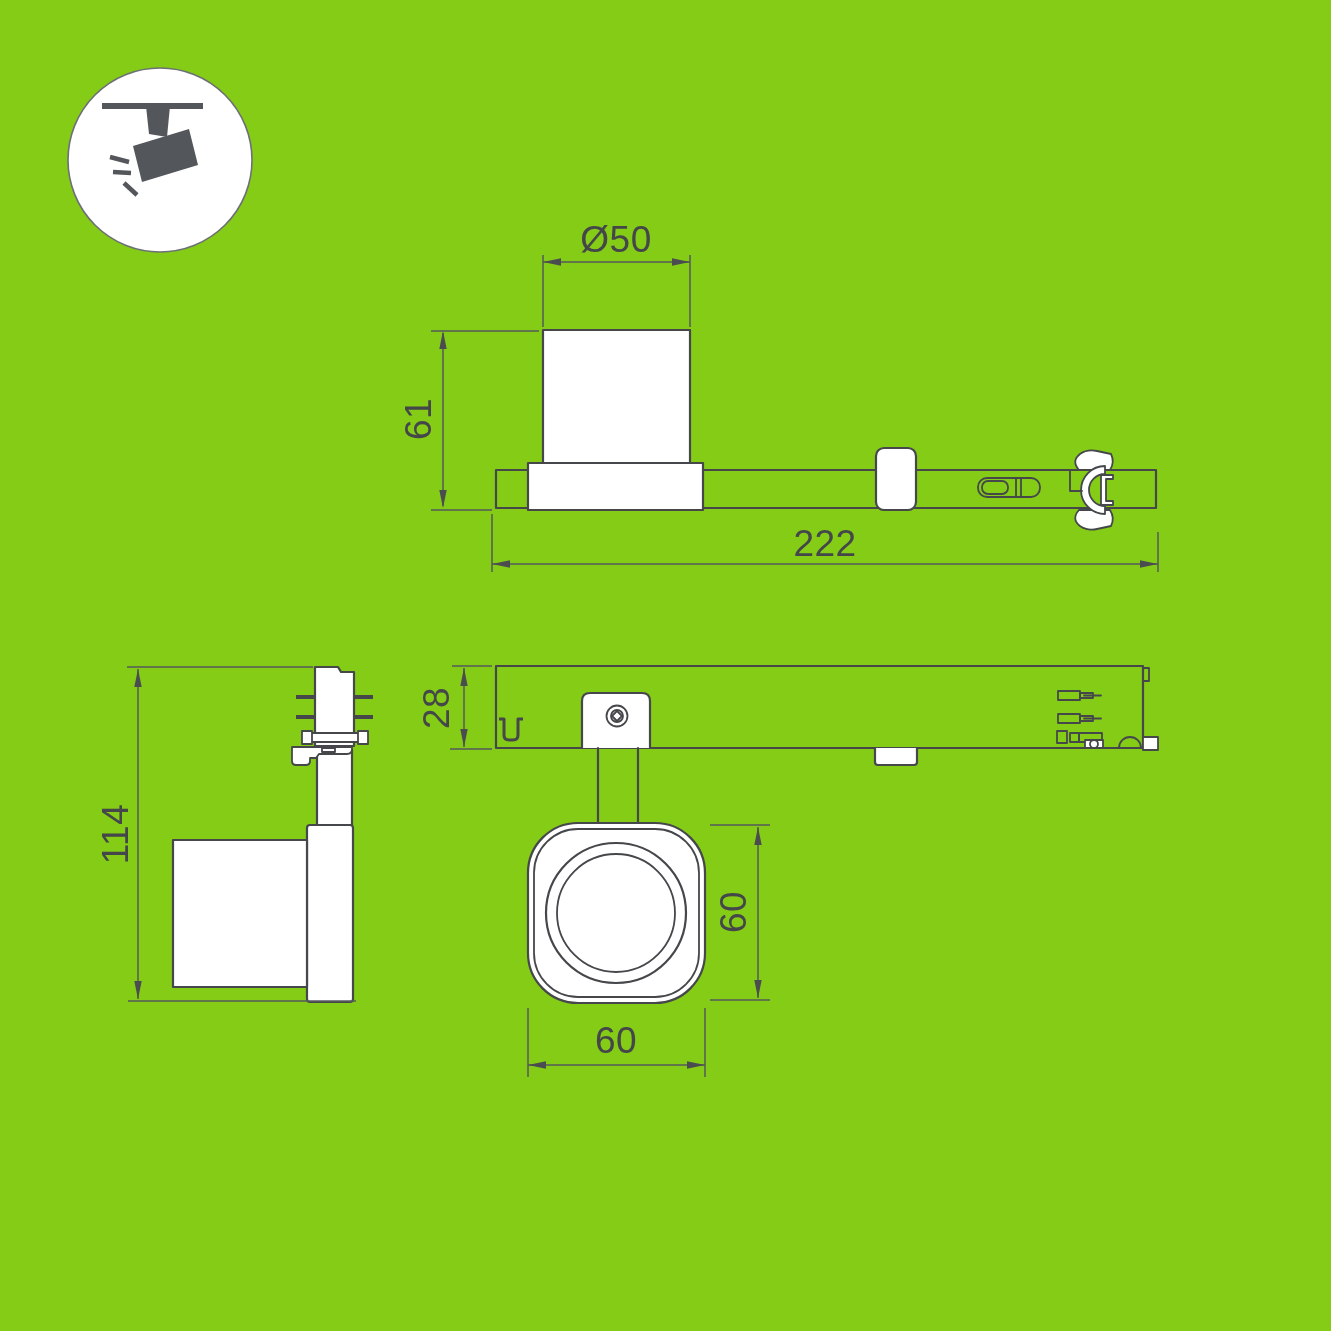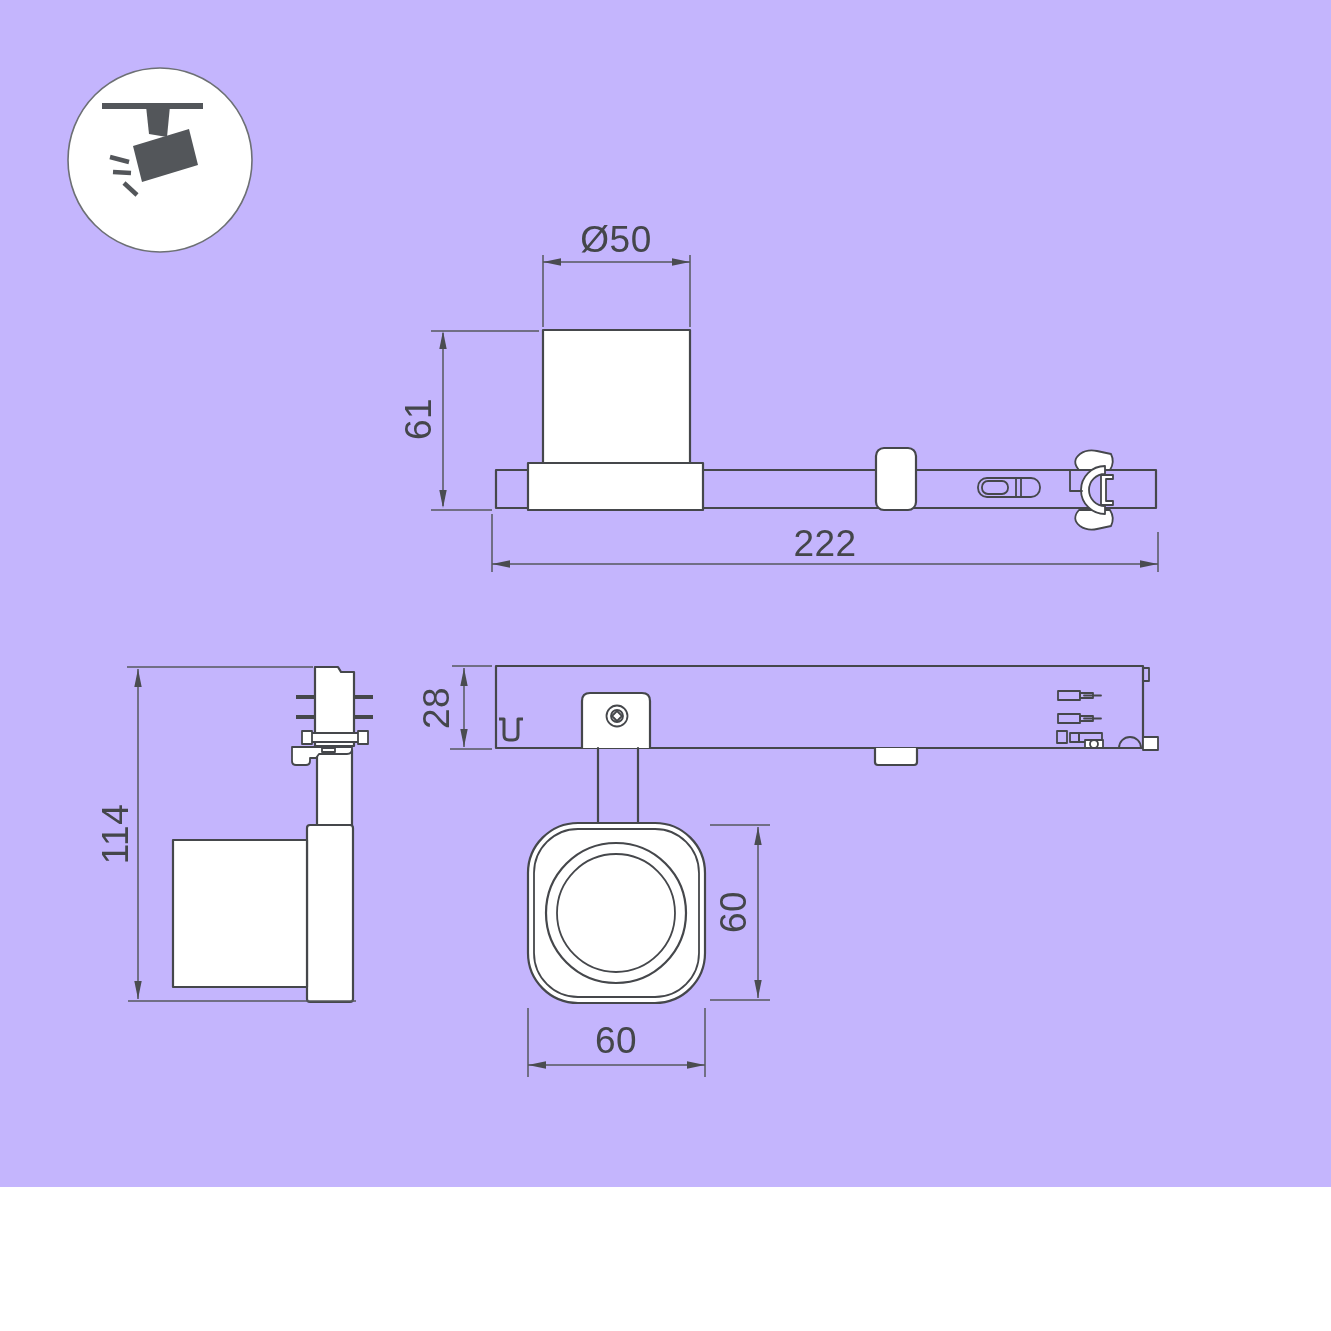--- a/index.html
+++ b/index.html
@@ -1,17 +1,17 @@
 <!DOCTYPE html>
 <html><head>
 <meta charset="utf-8">
 <style>
   html,body{margin:0;padding:0;background:#ffffff;}
   body{width:1331px;height:1331px;position:relative;overflow:hidden;}
-  .canvas{position:absolute;left:0;top:0;width:1331px;height:1187px;background:#c4b5fd;}
+  .canvas{position:absolute;left:0;top:0;width:1331px;height:1331px;background:#84cc16;}
   svg{display:block;}
   .ln{fill:none;stroke:#45474b;stroke-width:2.2;stroke-linejoin:round;stroke-linecap:round;}
   .lnf{fill:#ffffff;stroke:#45474b;stroke-width:2.2;stroke-linejoin:round;stroke-linecap:round;}
   .lnt{fill:none;stroke:#45474b;stroke-width:1.8;stroke-linejoin:round;stroke-linecap:round;}
   .lntf{fill:#ffffff;stroke:#45474b;stroke-width:1.8;stroke-linejoin:round;stroke-linecap:round;}
   .pin{fill:none;stroke:#45474b;stroke-width:4;stroke-linecap:butt;}
   .dim{fill:none;stroke:#56585c;stroke-width:1.5;stroke-linecap:butt;}
   .arr{fill:#4a4c50;stroke:none;}
   .dimtxt{fill:#44464a;font-family:"Liberation Sans",sans-serif;font-size:37px;letter-spacing:0.5px;}
   .icon-fill{fill:#53565a;stroke:none;}

